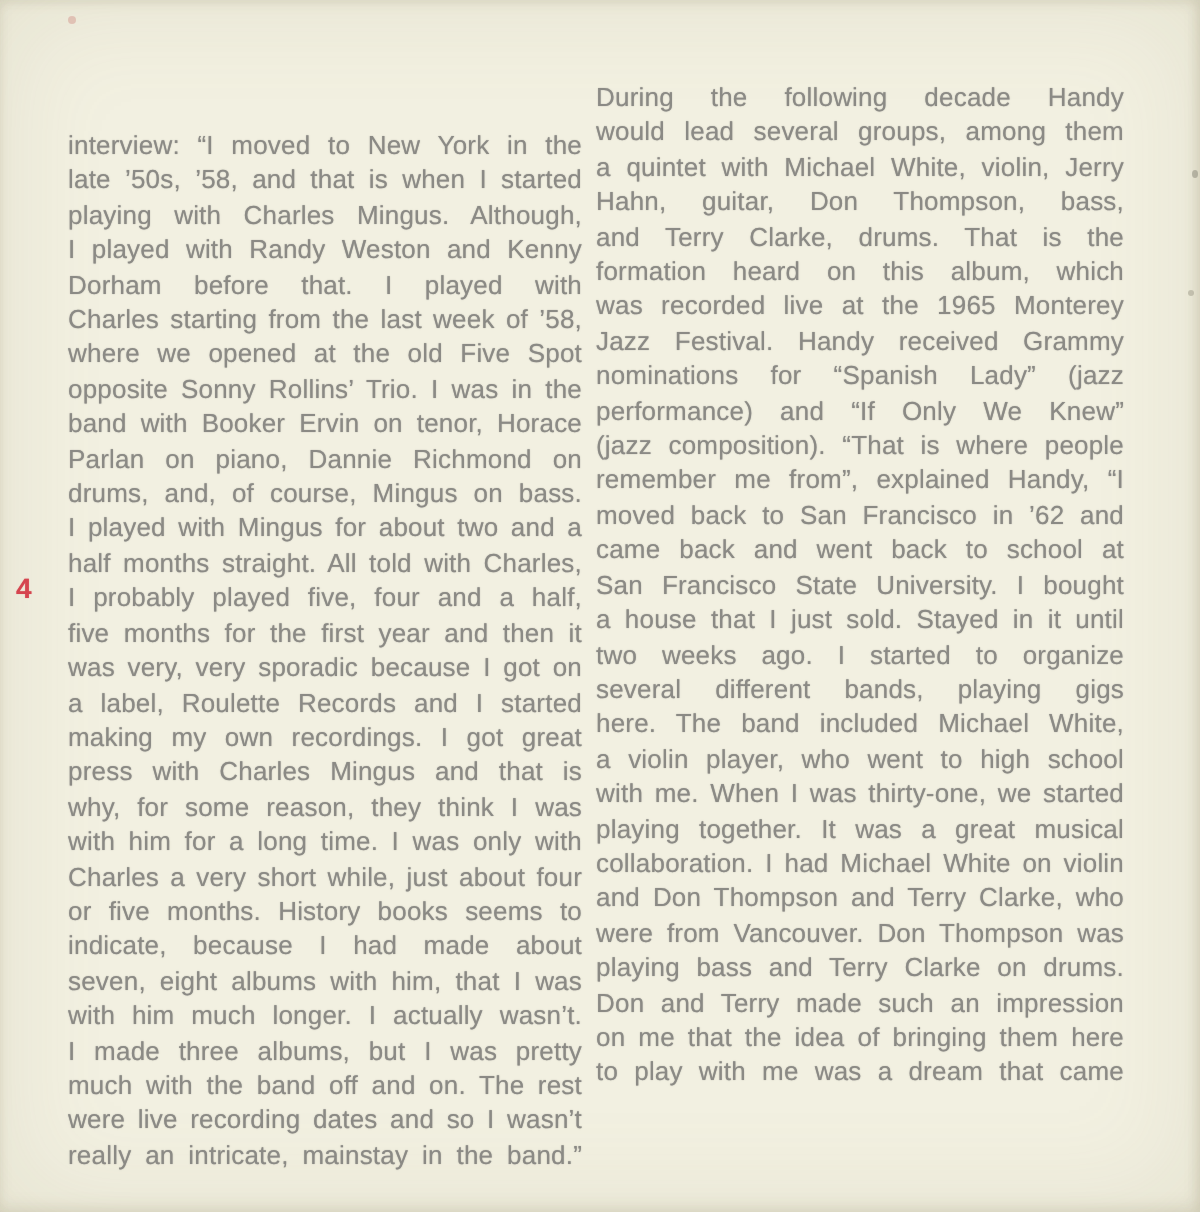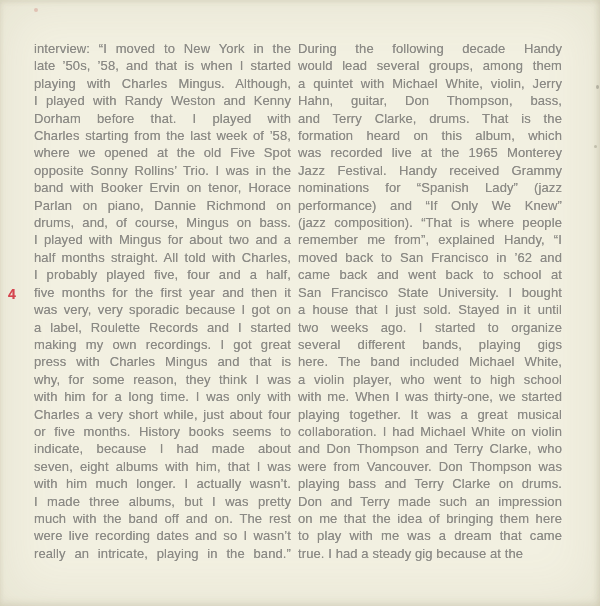--- a/index.html
+++ b/index.html
@@ -33,21 +33,21 @@
   }
   .col-body {
     white-space: pre-line;
     text-align: justify;
     text-align-last: justify;
   }
   .col-last {
     white-space: pre-line;
     text-align: left;
   }
-  #left-col { left: 34px;  width: 257px; }
+  #left-col { left: 34px;  width: 257px; margin-top: 24px; }
   #right-col { left: 298px; width: 264px; }
   #left-col .col-last { text-align: justify; text-align-last: justify; }
   .page-number {
     position: absolute;
     left: 8px;
     top: 286px;
     color: #d5454f;
     font-size: 14px;
     font-weight: bold;
     letter-spacing: 0;
@@ -104,21 +104,21 @@
 why, for some reason, they think I was
 with him for a long time. I was only with
 Charles a very short while, just about four
 or five months. History books seems to
 indicate, because I had made about
 seven, eight albums with him, that I was
 with him much longer. I actually wasn’t.
 I made three albums, but I was pretty
 much with the band off and on. The rest
 were live recording dates and so I wasn’t</div>
-    <div class="col-last">really an intricate, playing in the band.”</div>
+    <div class="col-last">really an intricate, mainstay in the band.”</div>
   </div>
 
   <div class="column" id="right-col">
     <div class="col-body">During the following decade Handy
 would lead several groups, among them
 a quintet with Michael White, violin, Jerry
 Hahn, guitar, Don Thompson, bass,
 and Terry Clarke, drums. That is the
 formation heard on this album, which
 was recorded live at the 1965 Monterey
@@ -137,16 +137,15 @@
 a violin player, who went to high school
 with me. When I was thirty-one, we started
 playing together. It was a great musical
 collaboration. I had Michael White on violin
 and Don Thompson and Terry Clarke, who
 were from Vancouver. Don Thompson was
 playing bass and Terry Clarke on drums.
 Don and Terry made such an impression
 on me that the idea of bringing them here
 to play with me was a dream that came</div>
-    <div class="col-last">true. I had a steady gig because at the</div>
   </div>
 
 </div>
 
 </body></html>

